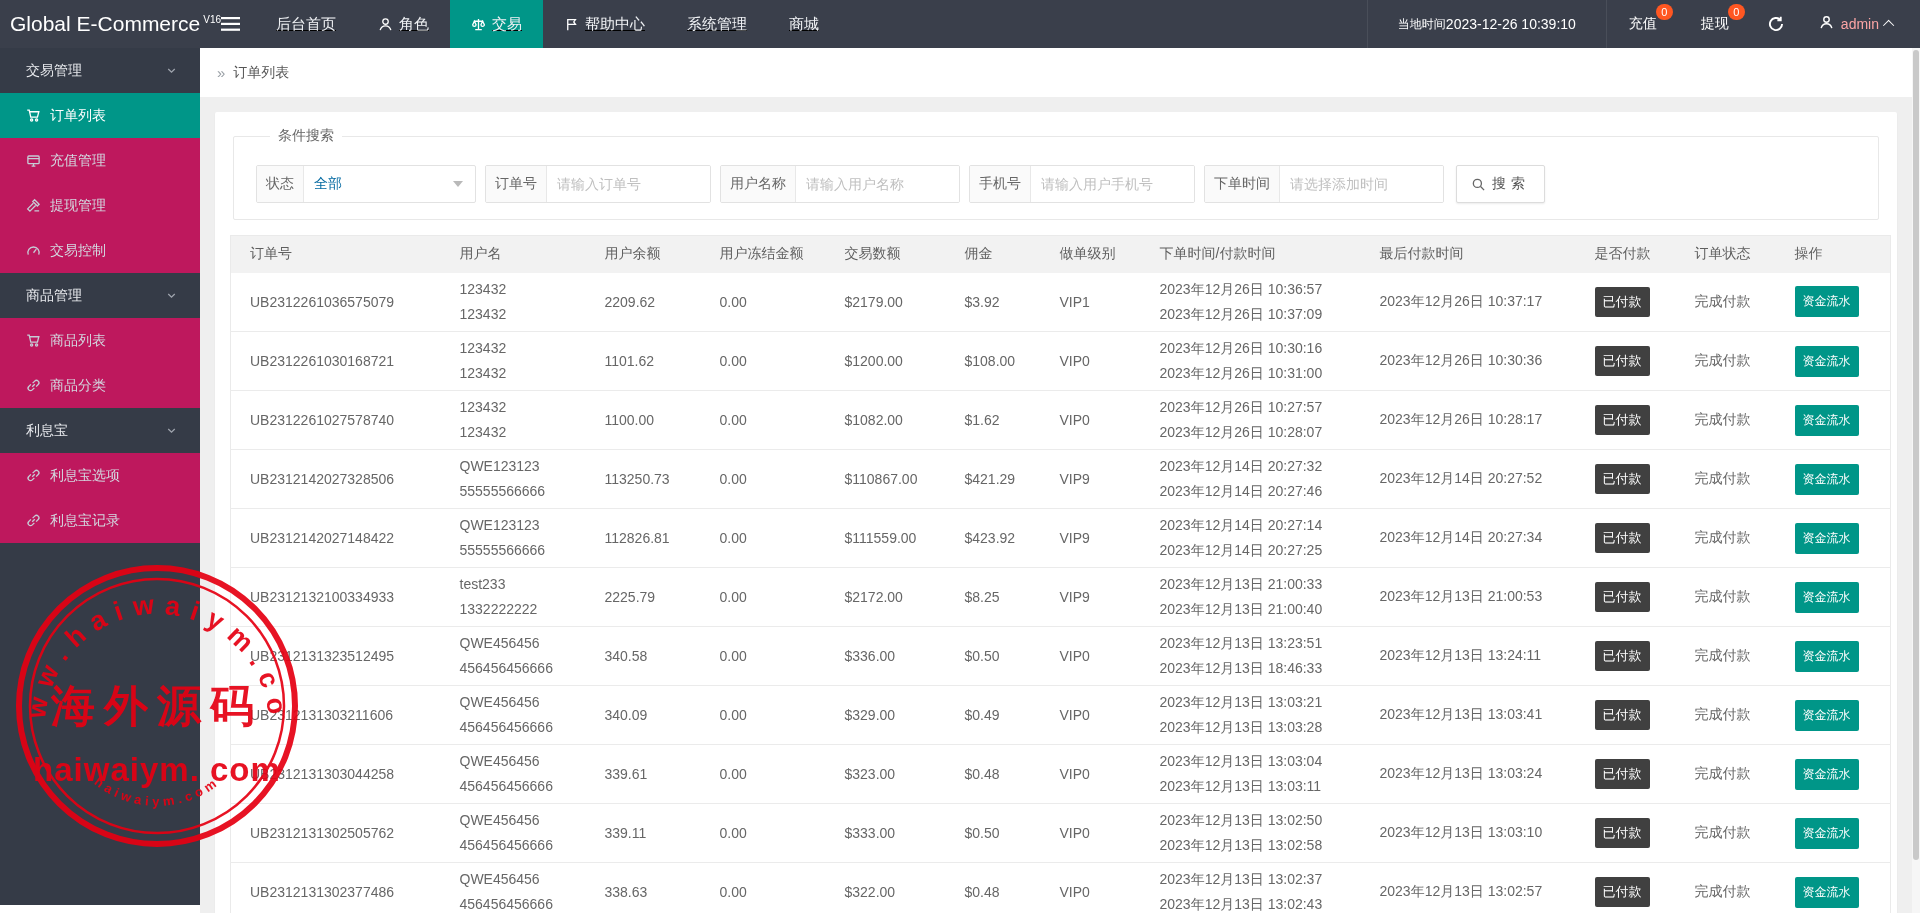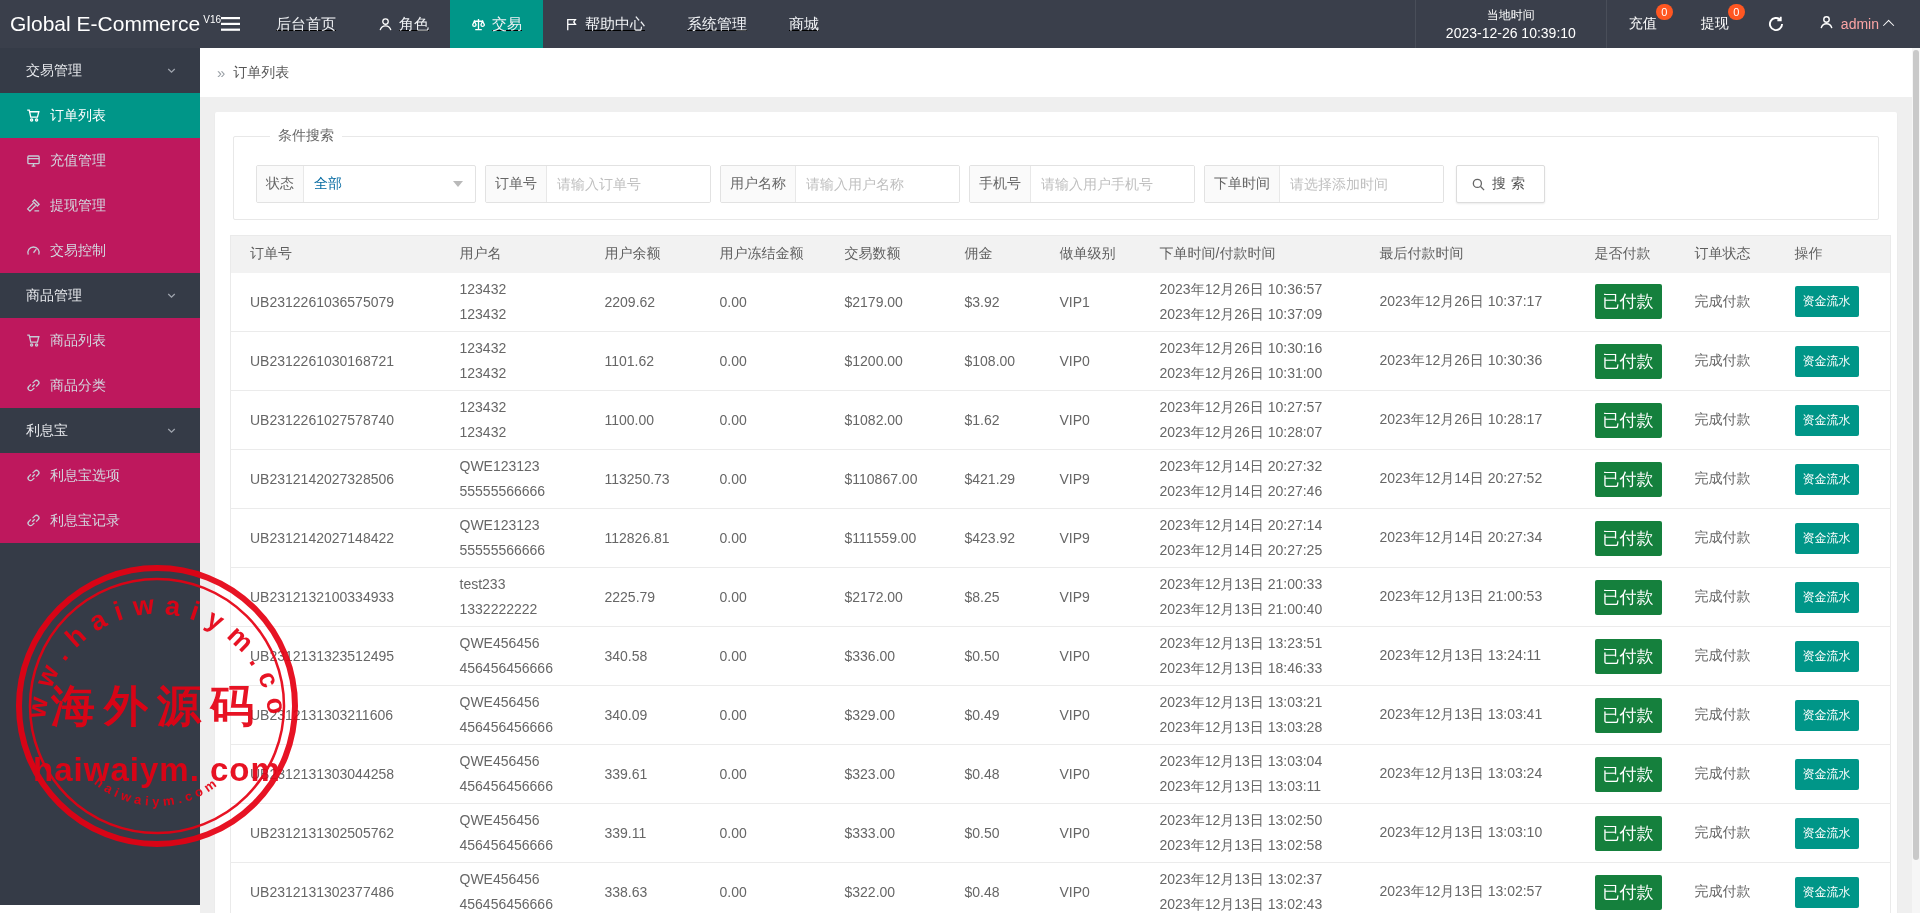--- a/index.html
+++ b/index.html
@@ -13,21 +13,21 @@
     color:#fff; font-size:21px; letter-spacing:0; white-space:nowrap; }
   .logo sup { font-size:10px; margin-left:3px; margin-top:-10px; }
   .burger { width:50px; display:flex; align-items:center; justify-content:center; cursor:pointer; }
   .burger svg { display:block; }
   .nav { display:flex; align-items:stretch;text-decoration:underline; }
   .nav-item { display:flex; align-items:center; gap:6px; padding:0 21px;
     color:#f0f2f5; font-size:15px; cursor:pointer; }
   .nav-item.active { background:#009688; }
   .nav-item .icn svg { display:block; }
   .appbar-right { margin-left:auto; display:flex; align-items:stretch; }
-  .timebox { display:flex; flex-direction:column; justify-content:center; align-items:center;
+  .timebox { display:flex; flex-direction:row; justify-content:center; align-items:center;
     padding:16px 30px; color:#fff; border-left:1px solid rgba(255,255,255,.08);
     border-right:1px solid rgba(255,255,255,.08); }
   .timebox .t1 { font-size:12px; line-height:17px; }
   .timebox .t2 { font-size:14px; line-height:18px; }
   .hbtn { position:relative; display:flex; align-items:center; padding:0 22px;
     color:#fff; font-size:14px; cursor:pointer; }
   .hbadge { position:absolute; top:4px; right:6px; min-width:17px; height:16px;
     background:#ff5722; border-radius:9px; color:#fff; font-size:11px;
     line-height:16px; text-align:center; padding:0 4px; }
   .hicon { display:flex; align-items:center; padding:0 16px; cursor:pointer; }
@@ -84,21 +84,21 @@
 
   
   table.orders { width:100%; border-collapse:collapse; table-layout:fixed;
     margin-top:15px; border:1px solid #eaeaea; }
   table.orders th { background:#f2f2f2; height:37px; font-weight:normal; text-align:left;
     color:#5f5f5f; font-size:14px; padding:0 6px 0 19px; white-space:nowrap;
     overflow:hidden; }
   table.orders td { height:59px; border-bottom:1px solid #ebebeb; color:#666;
     font-size:14px; padding:4px 6px 4px 19px; overflow:hidden; white-space:nowrap; }
   .two-line div { line-height:25px; }
-  .badge-paid { display:inline-block; background:#15803d; color:#fff; font-size:17px;
+  .badge-paid { display:inline-block; background:#404040; color:#fff; font-size:13px;
     padding:6px 8px; border-radius:2px; }
   .action-btn { display:inline-block; background:#009688; color:#fff; font-size:12px;
     padding:7px 8px; border-radius:2px; border:none; cursor:pointer; font-family:inherit; }
 
   
   .scrollbar { position:absolute; right:0; top:48px; width:8px; height:865px; background:#f6f6f6; }
   .scroll-thumb { position:absolute; left:1px; top:2px; width:6px; height:810px;
     background:#c9c9c9; border-radius:3px; }
 
   

